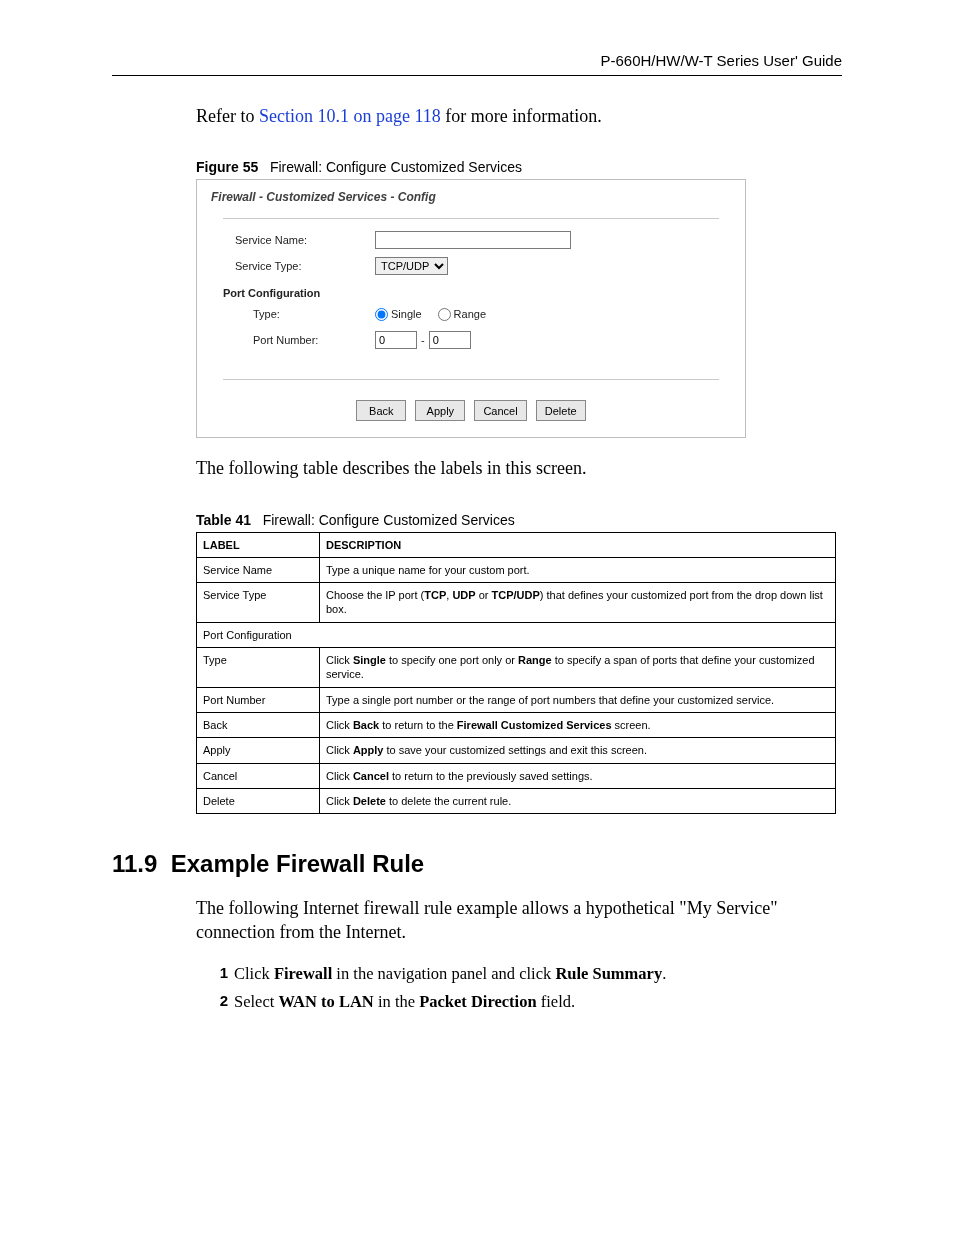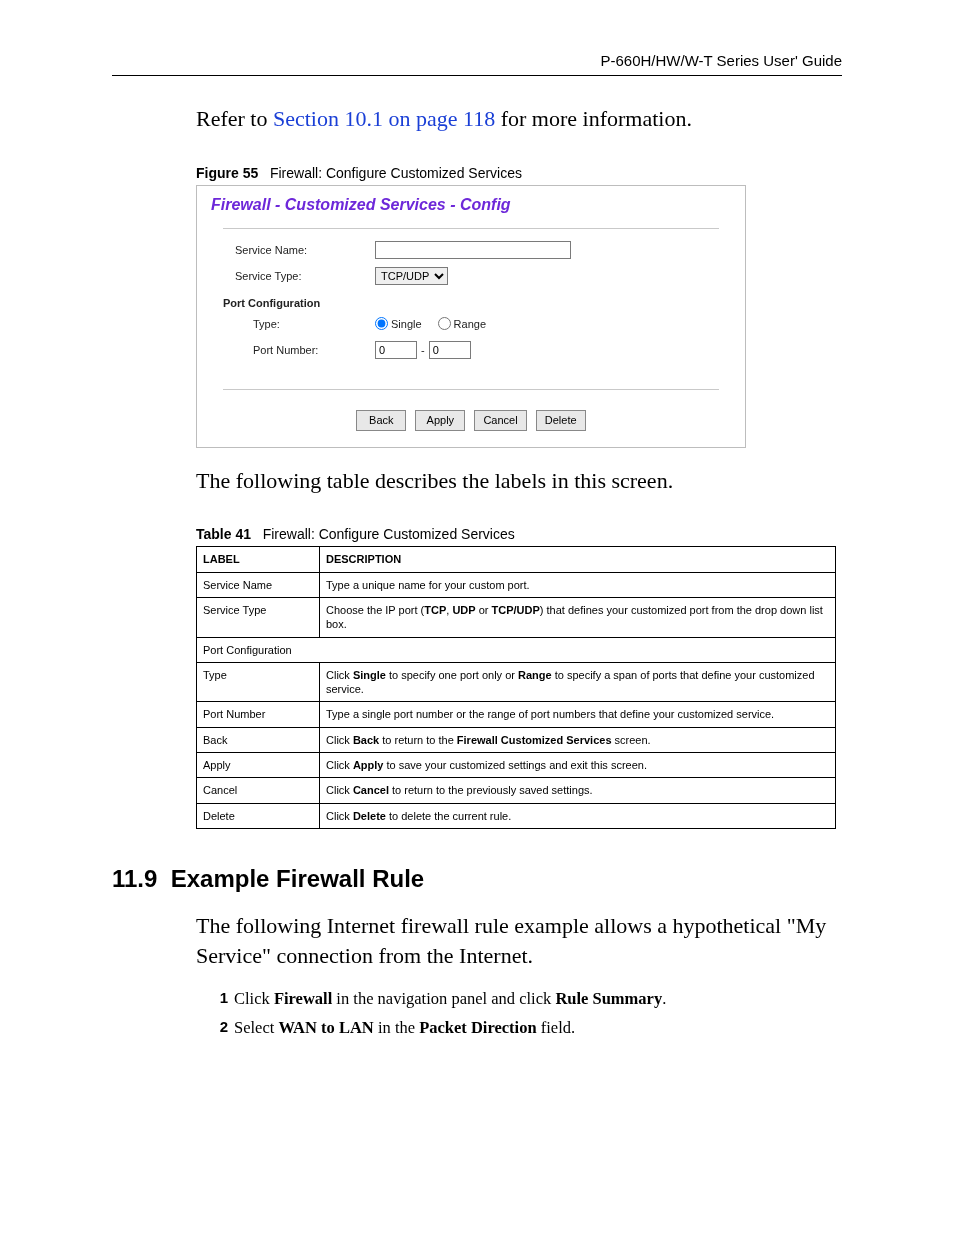--- a/index.html
+++ b/index.html
@@ -24,21 +24,21 @@
   }
   .hr-top, .hr-bottom {
     border: none;
     border-top: 1.5px solid #000;
     margin: 6px 0 28px 0;
   }
   .content {
     margin-left: 84px;
   }
   .body-text {
-    font-size: 22px;
+    font-size: 18px;
     line-height: 1.35;
     margin: 0 0 18px 0;
   }
   .link {
     color: #1a3fd6;
     text-decoration: none;
     cursor: pointer;
   }
   .fig-caption, .tbl-caption {
     font-family: Arial, Helvetica, sans-serif;
@@ -51,24 +51,24 @@
   .shot {
     border: 1px solid #bdbdbd;
     background: #fff;
     width: 548px;
     font-family: Tahoma, Arial, sans-serif;
     font-size: 11px;
     color: #222;
     margin-bottom: 18px;
   }
   .shot-title {
-    color: #6d28d9;
+    color: #404040;
     font-weight: bold;
     font-style: italic;
-    font-size: 16px;
+    font-size: 12px;
     padding: 10px 14px 6px 14px;
   }
   .shot-body {
     padding: 4px 26px 10px 26px;
   }
   .shot-hr {
     border: none;
     border-top: 1px solid #c9c9c9;
     margin: 4px 0 10px 0;
   }

